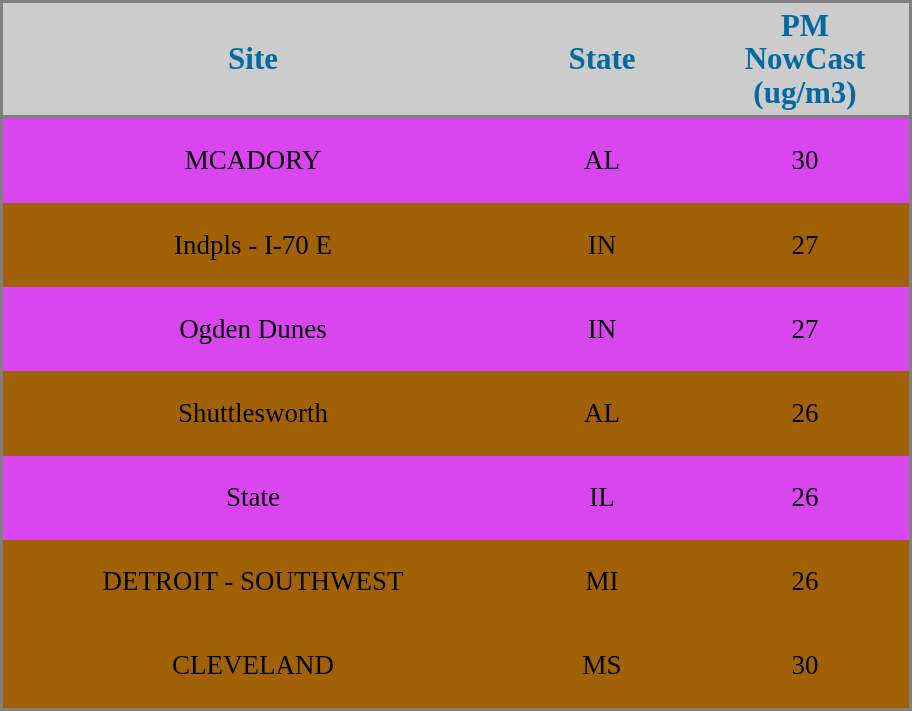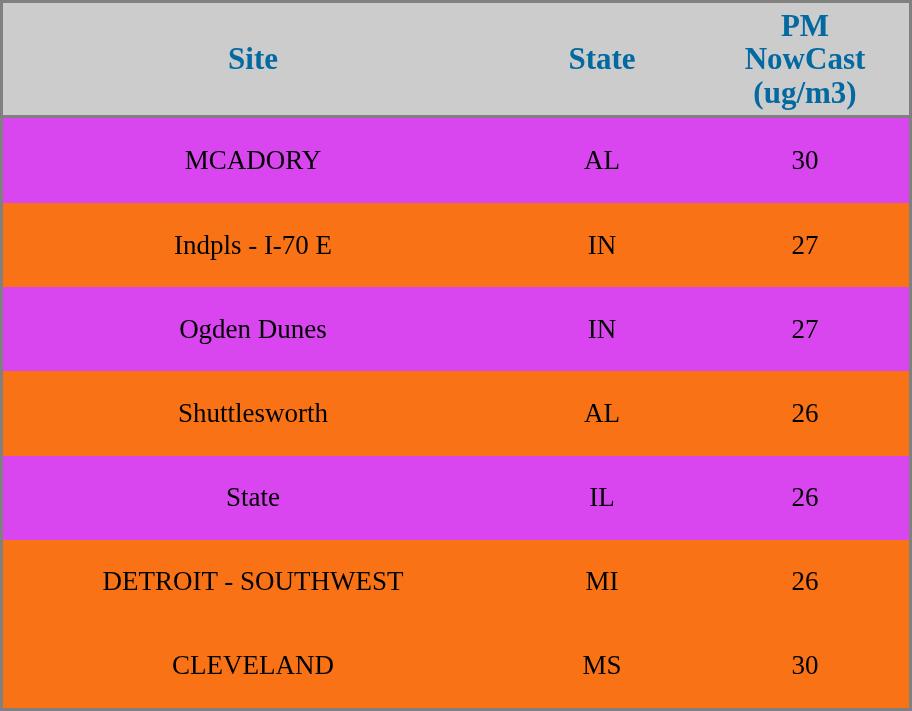--- a/index.html
+++ b/index.html
@@ -46,21 +46,21 @@
     color: #000000;
     text-align: center;
     vertical-align: middle;
     padding: 0 4px;
     height: 58px;
   }
   tbody tr.odd-row {
     background: #d946ef;
   }
   tbody tr.even-row {
-    background: #f97316;
+    background: #a16207;
   }
   col.col-site   { width: 500px; }
   col.col-state  { width: 198px; }
   col.col-value  { width: 208px; }
 </style>
 </head>
 <body>
 
 <div class="table-frame">
   <table class="data-table">

